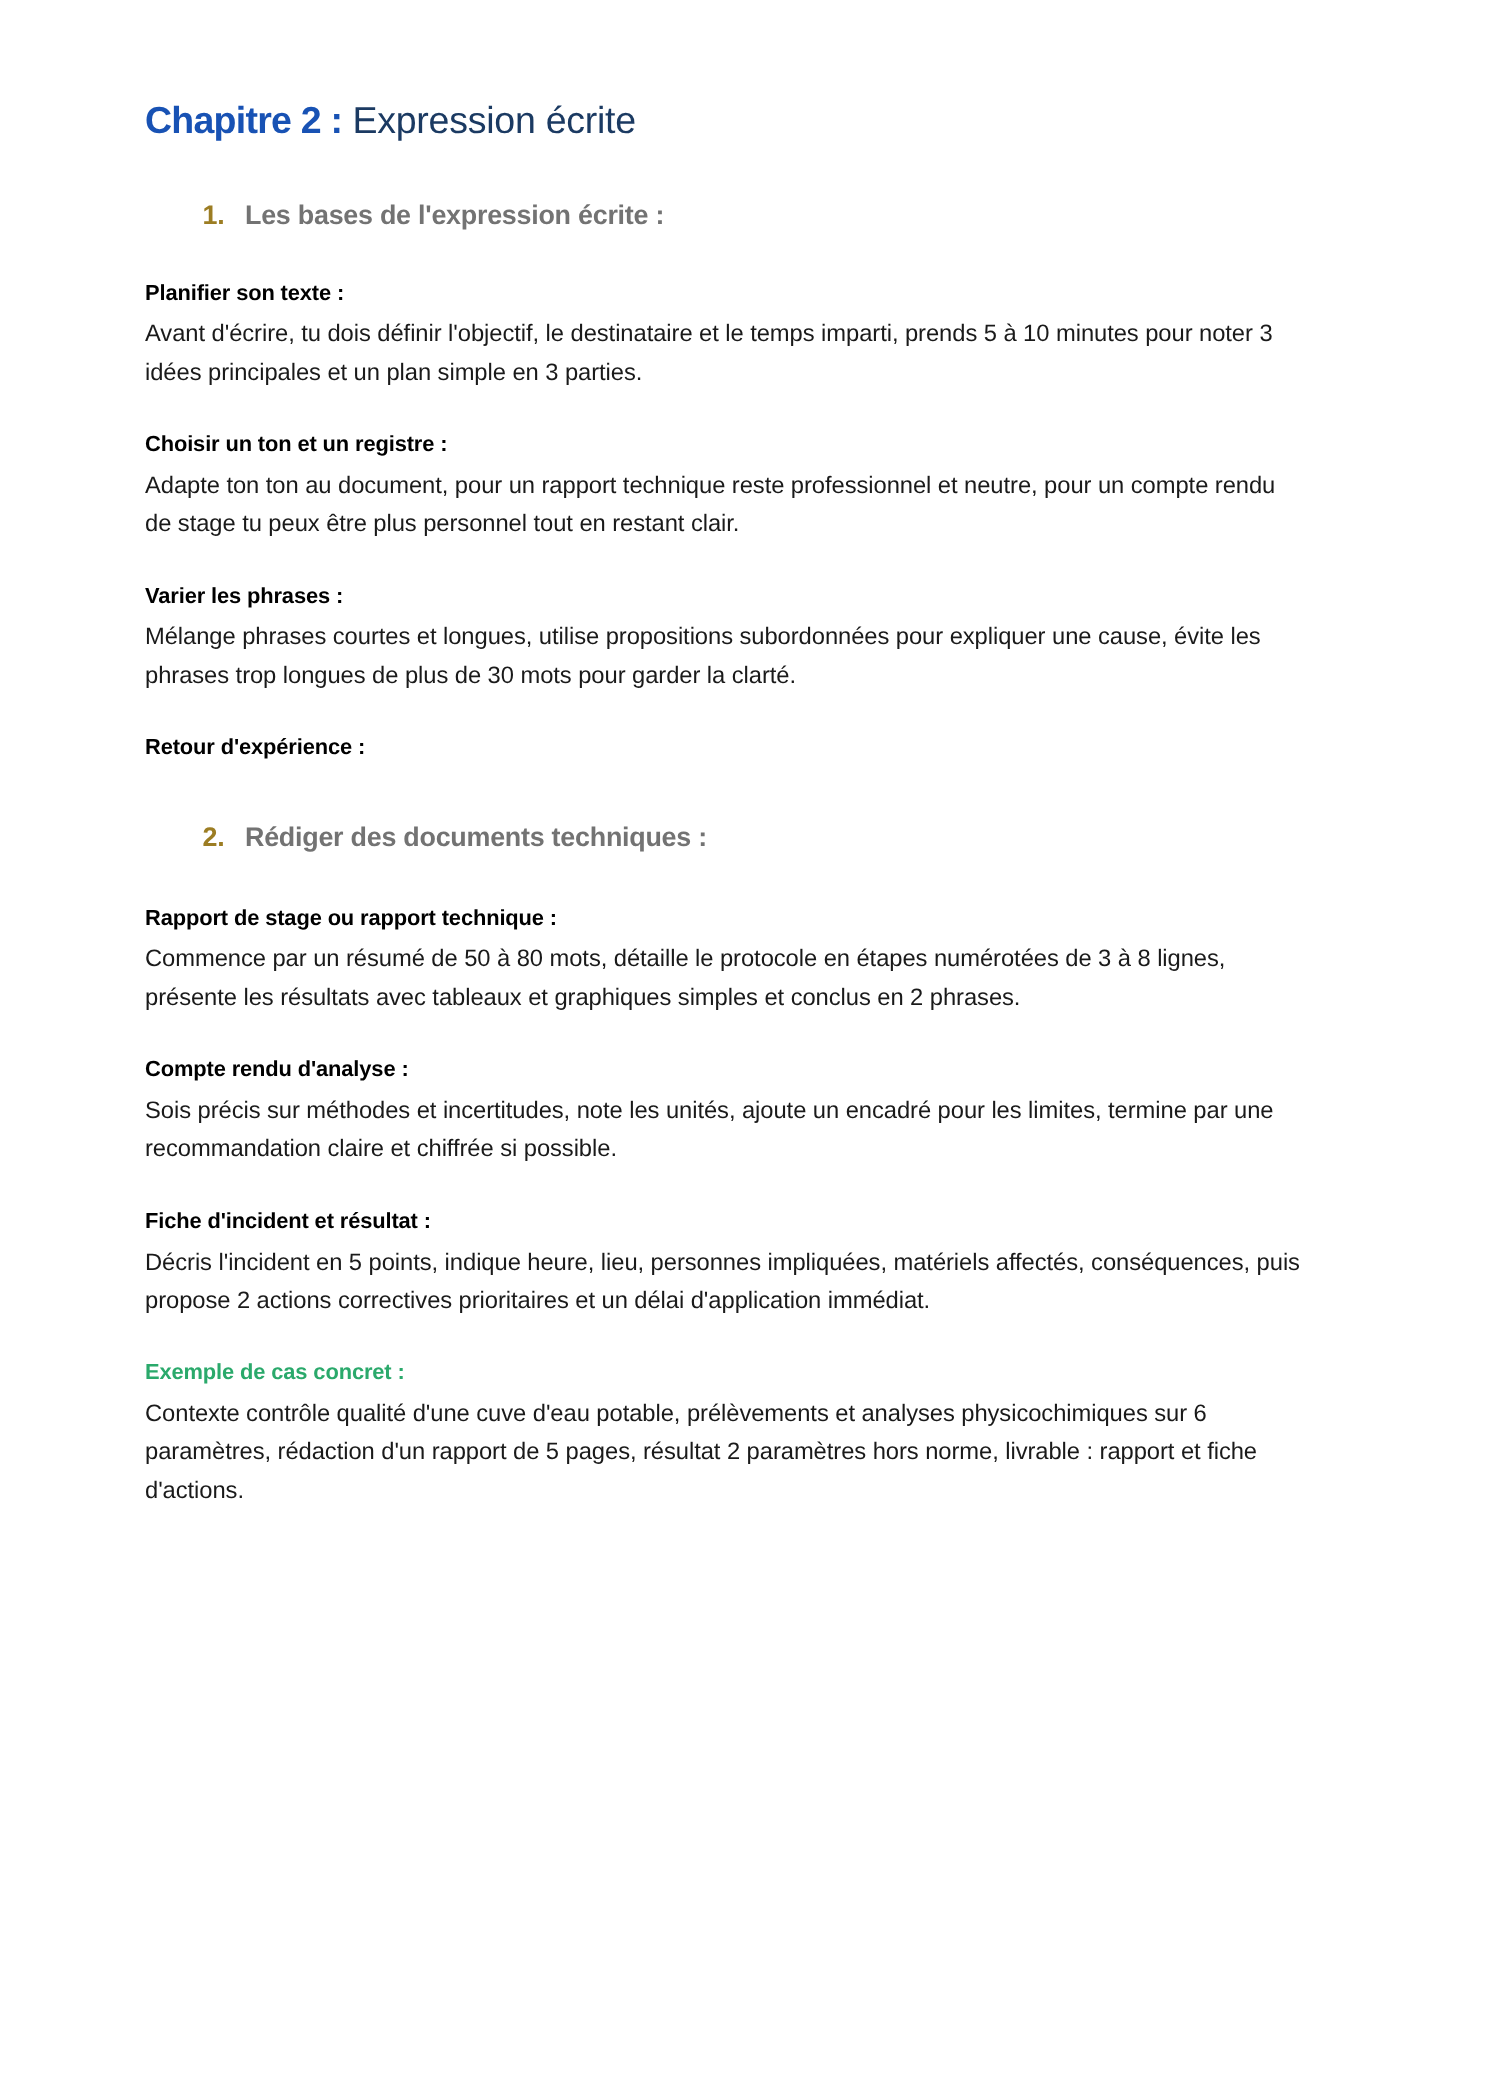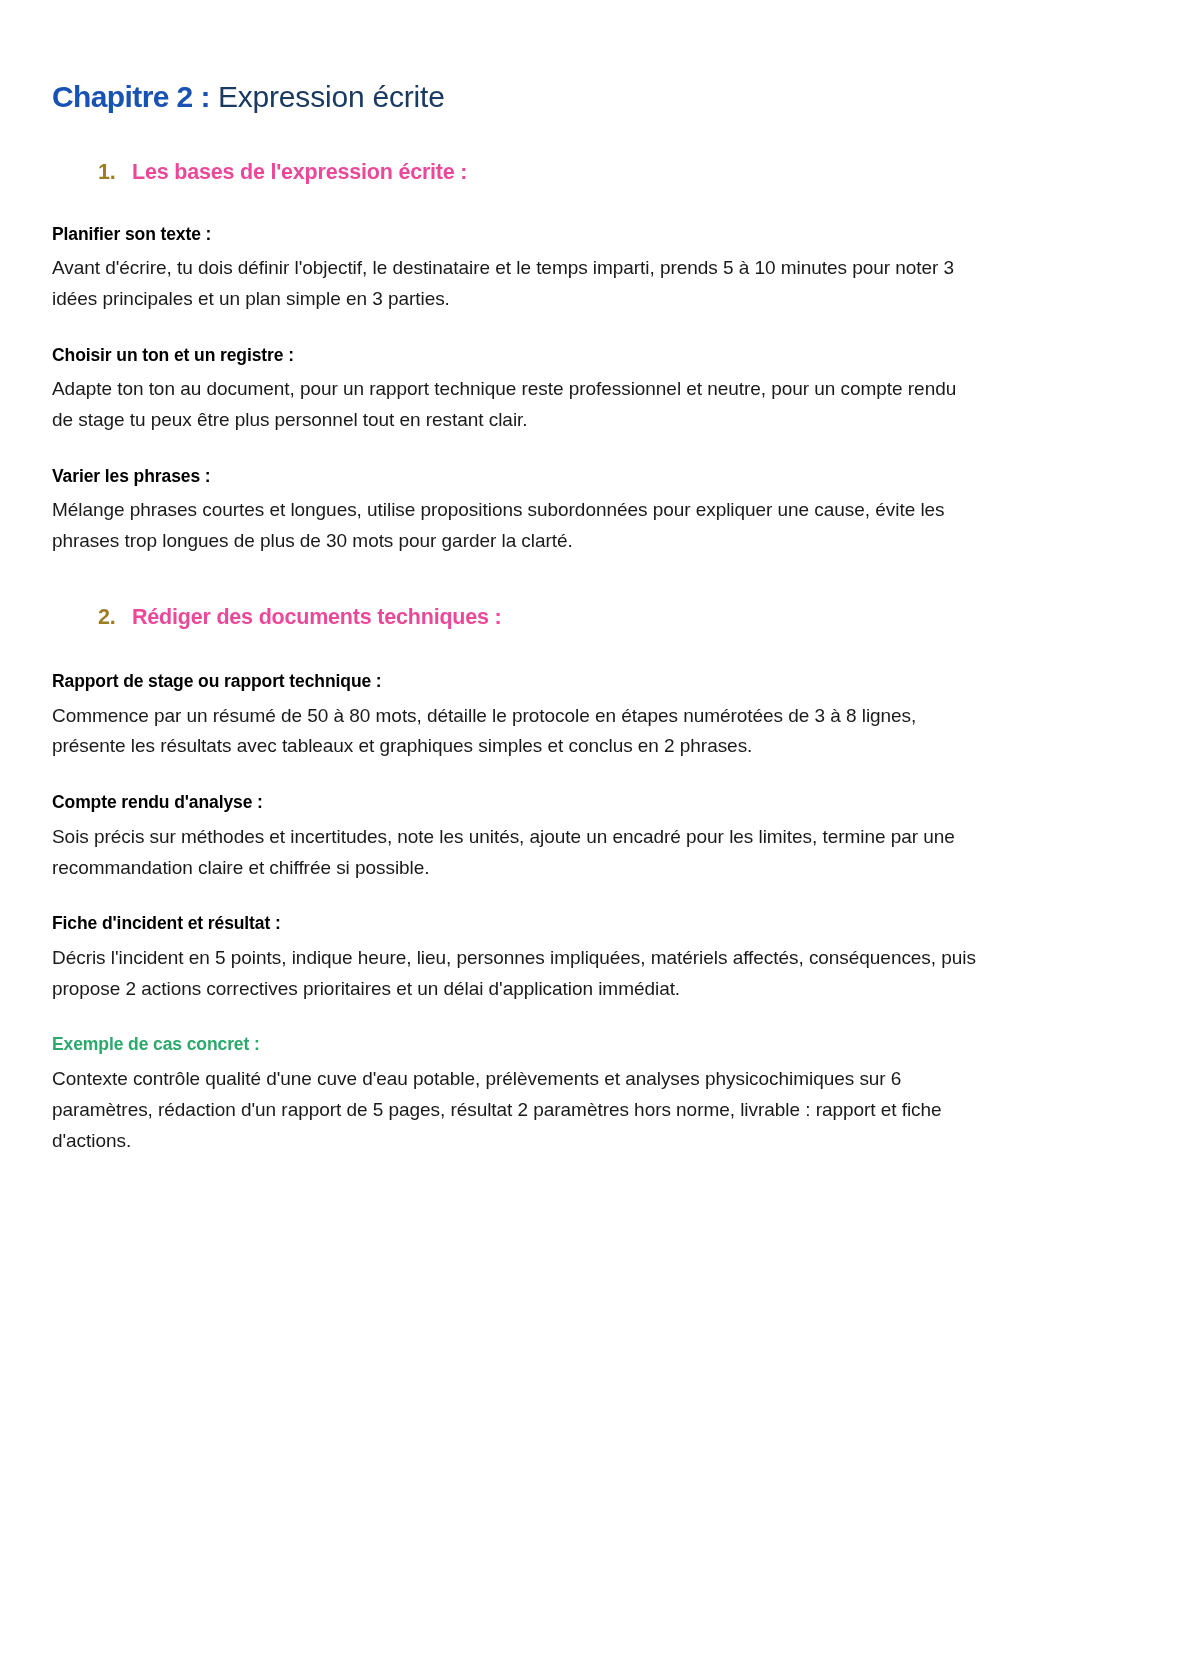--- a/index.html
+++ b/index.html
@@ -14,21 +14,21 @@
     color: #111111;
     -webkit-font-smoothing: antialiased;
     overflow: hidden;
   }
 
   .page {
     position: relative;
     width: 1200px;
     height: 1560px;
     box-sizing: border-box;
-    padding: 78px 150px 40px 52px;
+    padding: 78px 150px 40px 116px;
     background: #ffffff;
   }
 
   
   .chapter-title {
     font-size: 30px;
     line-height: 1.25;
     color: #13387a;
     margin: 0 0 44px 0;
     letter-spacing: -0.2px;
@@ -55,21 +55,21 @@
     font-size: 21.5px;
     letter-spacing: -0.2px;
   }
   .section-heading .sec-num {
     width: 34px;
     flex: 0 0 34px;
     color: #9c7d23;
     font-weight: 700;
   }
   .section-heading .sec-label {
-    color: #ec4899;
+    color: #737373;
     font-weight: 700;
   }
   .section-heading.second {
     margin-top: 48px;
     margin-bottom: 40px;
   }
 
   
   .block {
     margin: 0 0 29px 0;
@@ -124,20 +124,21 @@
       <p class="block-body">Adapte ton ton au document, pour un rapport technique reste professionnel et neutre, pour un compte rendu de stage tu peux être plus personnel tout en restant clair.</p>
     </div>
 
     <div class="block">
       <div class="block-title">Varier les phrases :</div>
       <p class="block-body">Mélange phrases courtes et longues, utilise propositions subordonnées pour expliquer une cause, évite les phrases trop longues de plus de 30 mots pour garder la clarté.</p>
     </div>
 
 
     <div class="block">
+      <div class="block-title">Retour d'expérience :</div>
     </div>
 
   </div>
 
   <div class="section">
 
     <h2 class="section-heading second">
       <span class="sec-num">2.</span>
       <span class="sec-label">Rédiger des documents techniques :</span>
     </h2>

